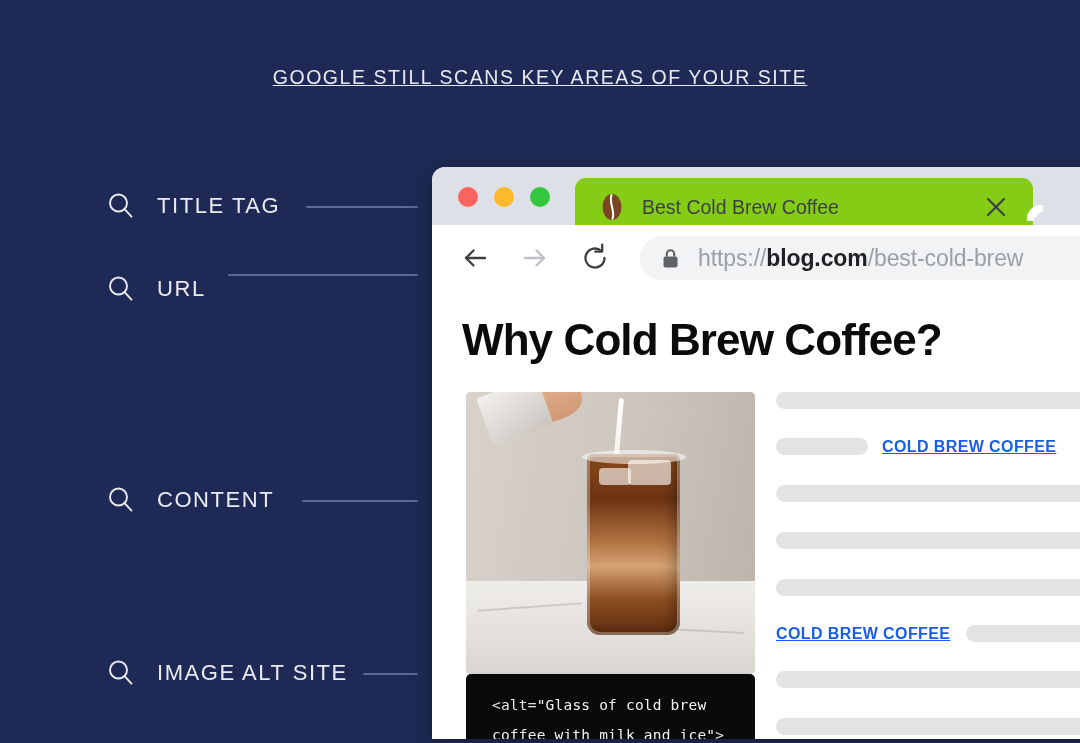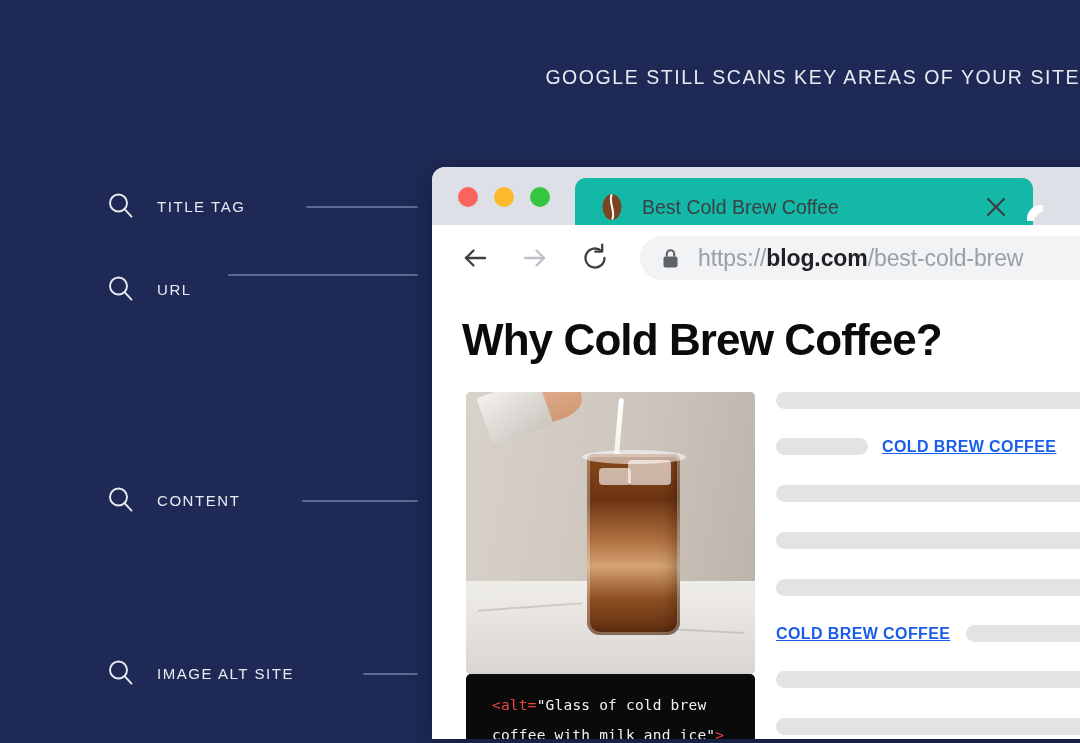--- a/index.html
+++ b/index.html
@@ -18,41 +18,42 @@
     background: #1e2a55;
     overflow: hidden;
   }
 
   
   .headline {
     position: absolute;
     top: 66px;
     left: 0;
     width: 1080px;
-    text-align: right;
+    text-align: center;
     color: #e8eaf2;
     font-size: 19.5px;
     letter-spacing: 1.55px;
     font-weight: 400;
     white-space: nowrap;
+    text-decoration: underline;
   }
 
   
   .check-item {
     position: absolute;
     left: 106px;
     height: 34px;
     display: flex;
     align-items: center;
   }
   .mag-icon { width: 30px; height: 30px; flex: 0 0 30px; display: block; }
   .check-label {
     margin-left: 21px;
     color: #e9ebf2;
-    font-size: 15px;
+    font-size: 22px;
     letter-spacing: 1.55px;
     white-space: nowrap;
     font-weight: 400;
   }
   .connector {
     position: absolute;
     height: 2px;
     background: #5d6a93;
     top: 17px;
     border-radius: 1px;
@@ -85,21 +86,21 @@
     gap: 16px;
   }
   .dot { width: 20px; height: 20px; border-radius: 50%; display: block; }
 
   .tab {
     position: absolute;
     left: 143px;
     top: 11px;
     width: 458px;
     height: 58px;
-    background: #14b8a6;
+    background: #84cc16;
     border-radius: 11px 11px 0 0;
     display: flex;
     align-items: center;
     padding: 0 0 0 24px;
   }
   .tab-fav { width: 26px; height: 30px; flex: 0 0 26px; }
   .tab-title {
     margin-left: 17px;
     font-size: 19.5px;
     color: #3b3f46;
@@ -234,21 +235,21 @@
     height: 88px;
     background: #0a0a0a;
     border-radius: 5px;
     padding: 16px 20px 0 26px;
     font-family: "DejaVu Sans Mono", monospace;
     font-size: 14.5px;
     line-height: 30px;
     color: #f2f2f2;
     letter-spacing: 0.2px;
   }
-  .altbox .tag { color: #ef4444; }
+  .altbox .tag { color: #e5e5e5; }
 
   .col-right {
     position: absolute;
     left: 344px;
     top: 101px;
     right: 0;
     bottom: 0;
   }
   .bar-row {
     display: flex;

